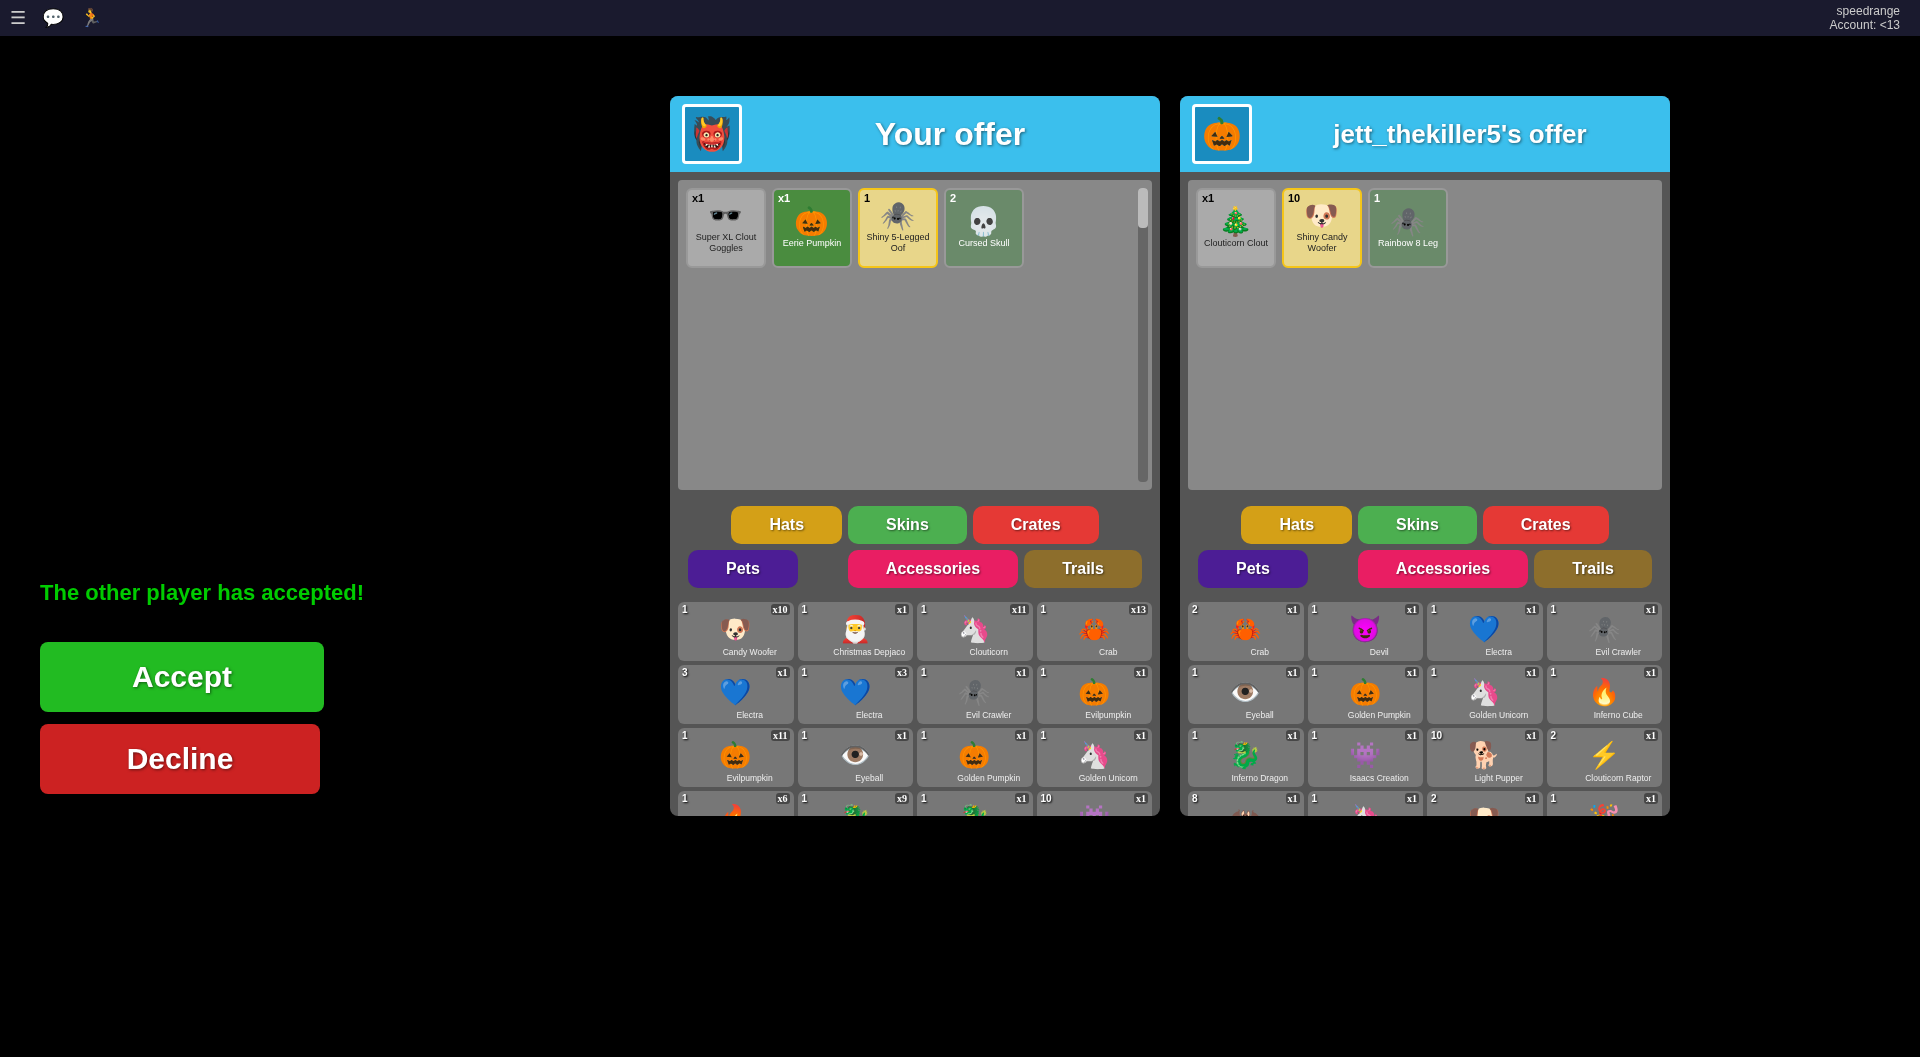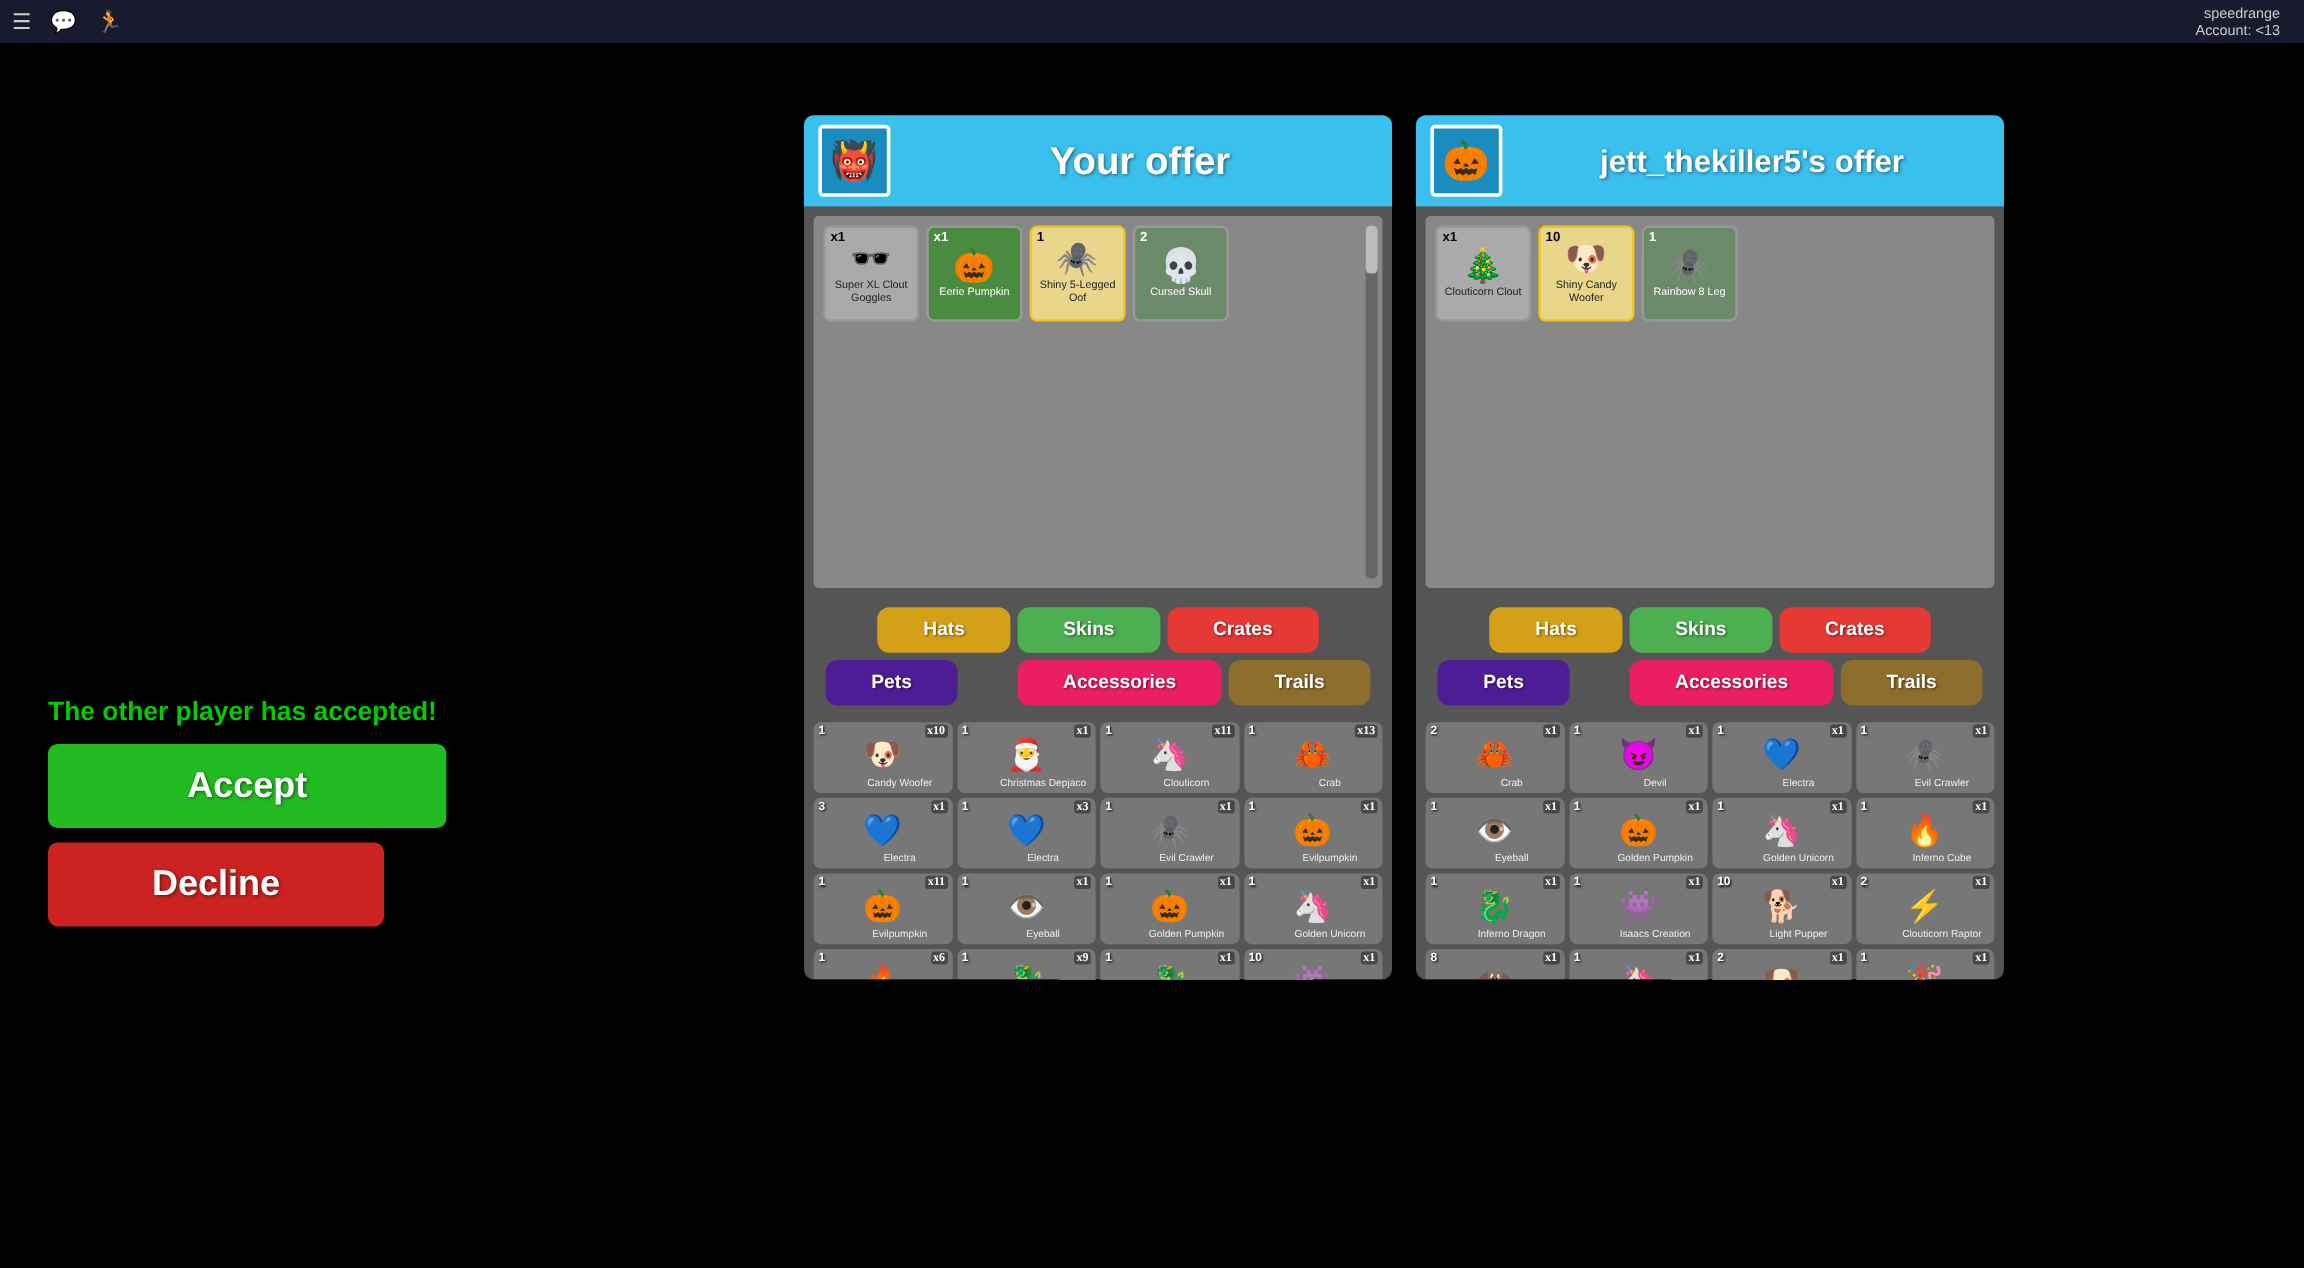--- a/index.html
+++ b/index.html
@@ -237,25 +237,25 @@
       top: 580px;
       display: flex;
       flex-direction: column;
       gap: 12px;
     }
 
     #accepted-text {
       color: #00cc00;
       font-size: 22px;
       font-weight: bold;
-      margin-bottom: 2px;
+      margin-bottom: 24px;
     }
 
     #accept-btn {
-      width: 332px;
+      width: 284px;
       height: 70px;
       background: #22bb22;
       color: #fff;
       font-size: 30px;
       font-weight: bold;
       border: none;
       border-radius: 8px;
       cursor: pointer;
       text-shadow: 1px 1px 3px rgba(0,0,0,0.5);
     }

